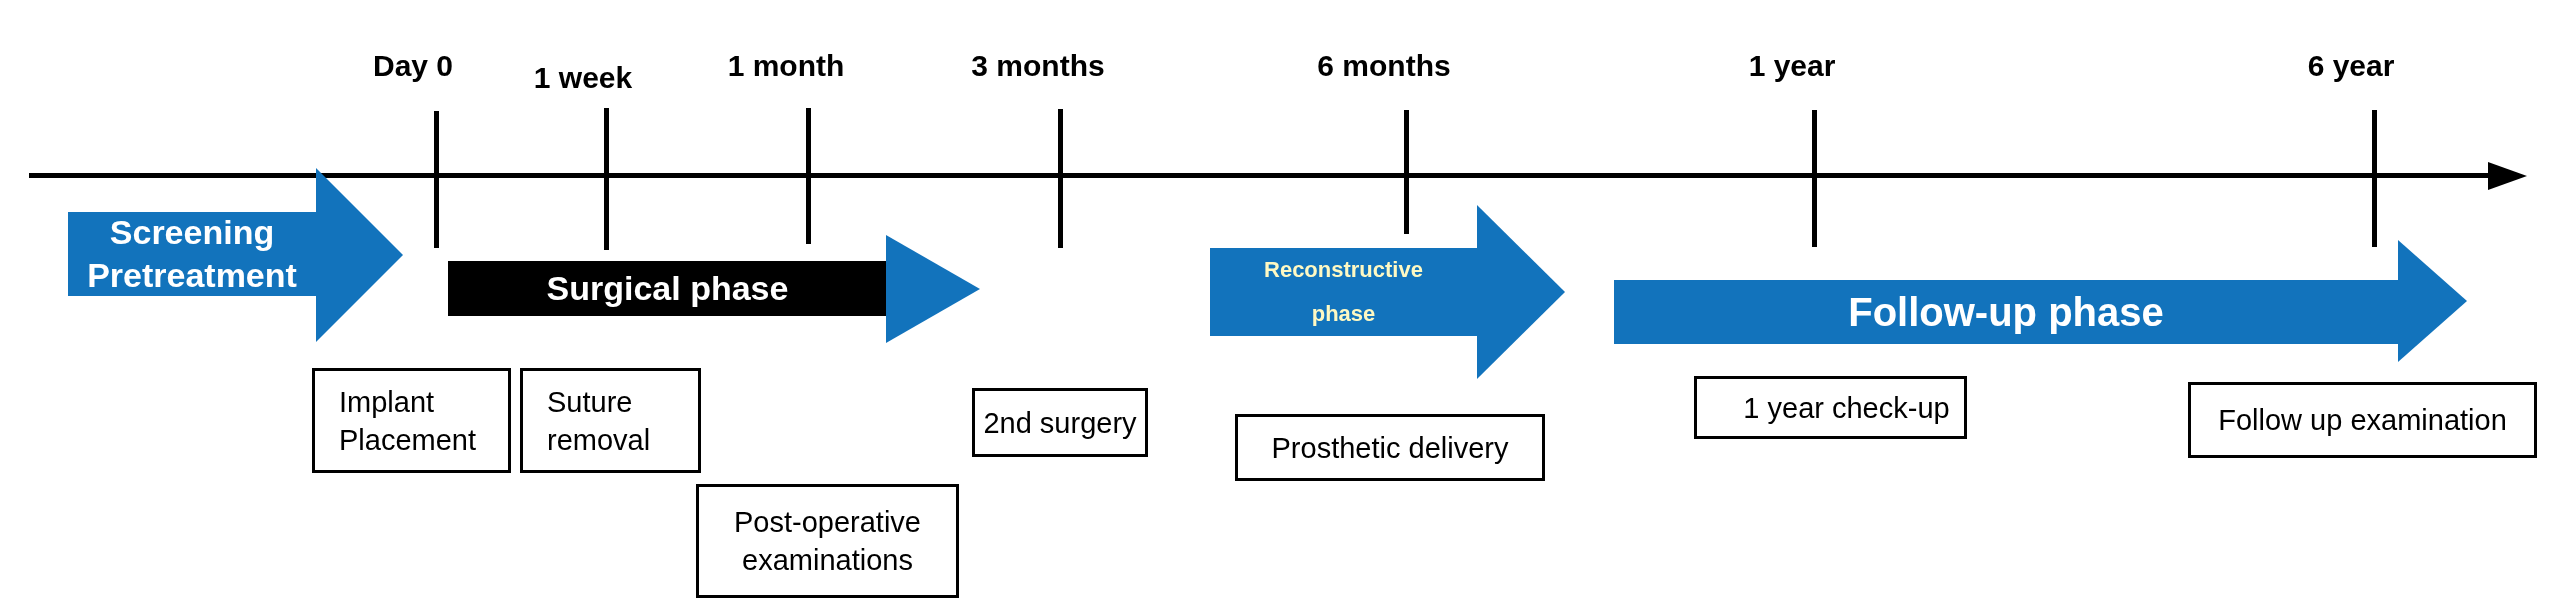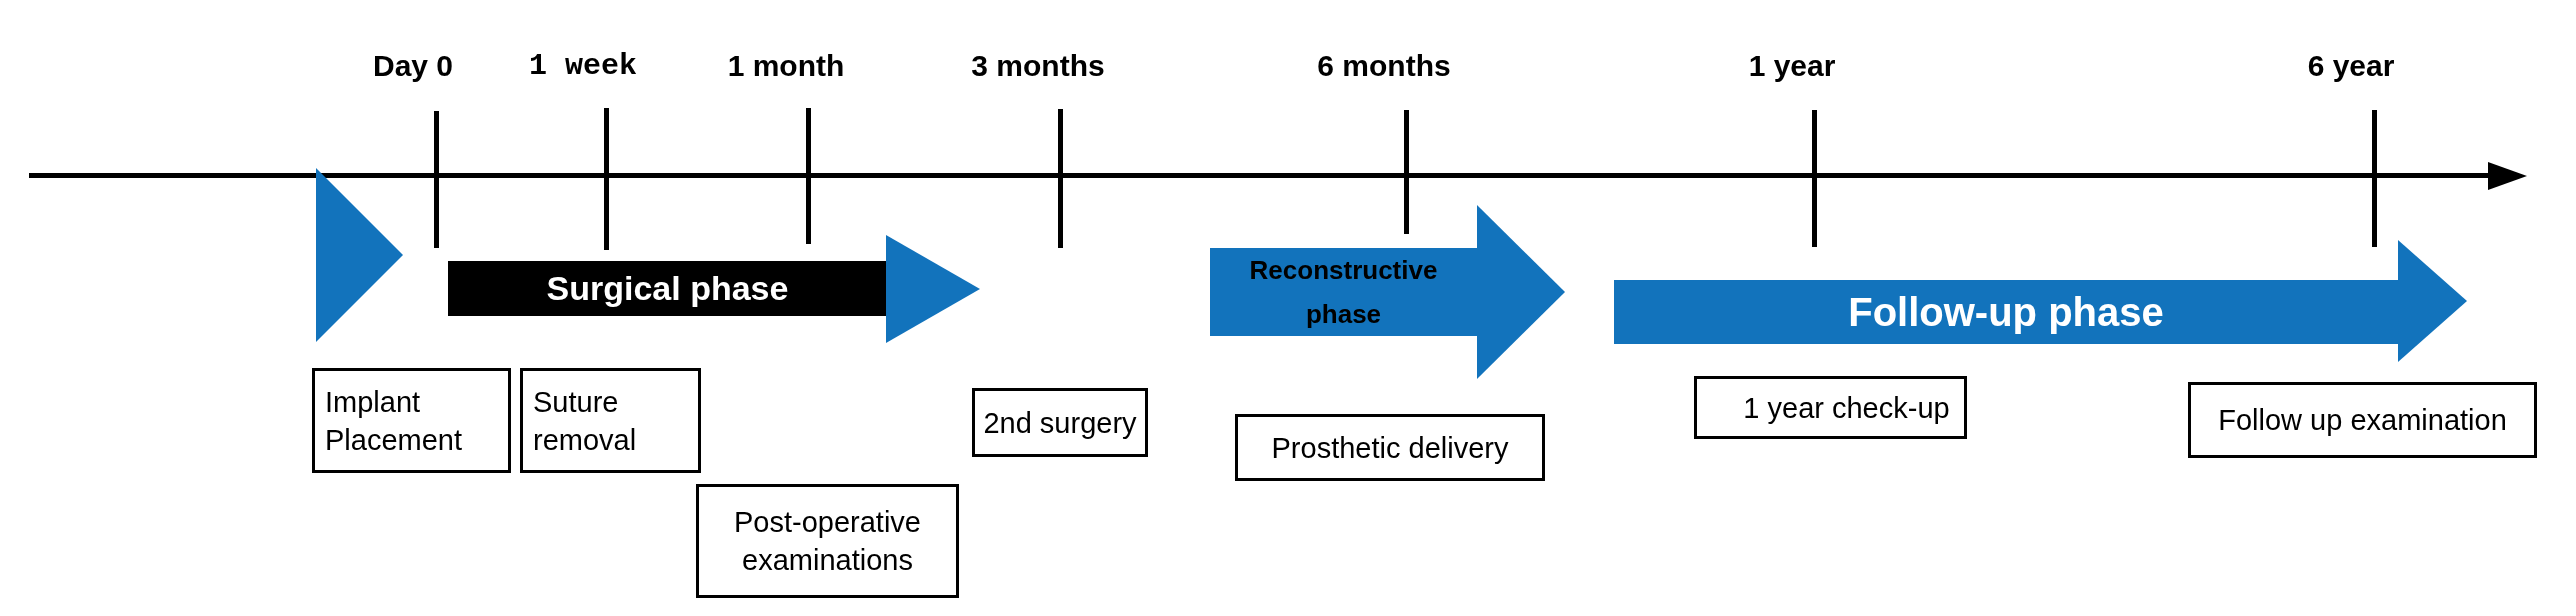--- a/index.html
+++ b/index.html
@@ -20,49 +20,53 @@
     justify-content:center; align-items:center;
     color:#fff; font-weight:bold; text-align:center; white-space:nowrap;
   }
   .phase-head { position:absolute; width:0; height:0; }
   .event-box {
     position:absolute; box-sizing:border-box; background:#fff;
     border:3.3px solid #000; display:flex; flex-direction:column;
     justify-content:center; font-size:29px; color:#000; white-space:nowrap;
   }
   .event-box.center { align-items:center; text-align:center; }
-  .event-box.left { align-items:flex-start; padding-left:10px; text-align:left; }
+  .event-box.left { align-items:flex-start; padding-left:24px; text-align:left; }
   .event-box span { line-height:38px; }
 </style>
 </head>
 <body>
 
 <div id="canvas" style="background: rgb(255, 255, 255);">
     <div class="axis-line" style="left: 29px; top: 173px; width: 2459px; height: 4.9px; background: rgb(0, 0, 0);"></div>
     <div class="axis-head" style="left: 2488px; top: 162px; border-left: 39px solid rgb(0, 0, 0); border-top: 14px solid transparent; border-bottom: 14px solid transparent;"></div>
     <div class="tick-line" style="left: 434px; top: 111px; height: 137px; background: rgb(0, 0, 0);"></div>
     <div class="tick-label" style="left: 413px; top: 49px;">Day 0</div>
     <div class="tick-line" style="left: 604px; top: 108px; height: 142px; background: rgb(0, 0, 0);"></div>
-    <div class="tick-label" style="left: 583px; top: 49px; font-family: Liberation Mono, monospace;">1 week</div>
+    <div class="tick-label" style="left: 583px; top: 61px;">1 week</div>
     <div class="tick-line" style="left: 806px; top: 108px; height: 136px; background: rgb(0, 0, 0);"></div>
     <div class="tick-label" style="left: 786px; top: 49px;">1 month</div>
     <div class="tick-line" style="left: 1058px; top: 109px; height: 139px; background: rgb(0, 0, 0);"></div>
     <div class="tick-label" style="left: 1038px; top: 49px;">3 months</div>
     <div class="tick-line" style="left: 1404px; top: 110px; height: 124px; background: rgb(0, 0, 0);"></div>
     <div class="tick-label" style="left: 1384px; top: 49px;">6 months</div>
     <div class="tick-line" style="left: 1812px; top: 110px; height: 137px; background: rgb(0, 0, 0);"></div>
     <div class="tick-label" style="left: 1792px; top: 49px;">1 year</div>
     <div class="tick-line" style="left: 2372px; top: 110px; height: 137px; background: rgb(0, 0, 0);"></div>
     <div class="tick-label" style="left: 2351px; top: 49px;">6 year</div>
+    <div class="phase-body" style="left: 68px; top: 212px; width: 248px; height: 84px; background: rgb(18, 115, 188); font-size: 34px; line-height: 43px; color: rgb(255, 255, 255);">
+      <span>Screening</span>
+      <span>Pretreatment</span>
+    </div>
     <div class="phase-head" style="left: 316px; top: 168px; border-left: 87px solid rgb(18, 115, 188); border-top: 87px solid transparent; border-bottom: 87px solid transparent;"></div>
     <div class="phase-body" style="left: 448px; top: 261px; width: 439px; height: 55px; background: #000000; font-size: 34px; line-height: 41px; color: rgb(255, 255, 255);">
       <span>Surgical phase</span>
     </div>
     <div class="phase-head" style="left: 886px; top: 235px; border-left: 94px solid rgb(18, 115, 188); border-top: 54px solid transparent; border-bottom: 54px solid transparent;"></div>
-    <div class="phase-body" style="left: 1210px; top: 248px; width: 267px; height: 88px; background: rgb(18, 115, 188); font-size: 26px; line-height: 44px; color: #000000; align-items: center;">
+    <div class="phase-body" style="left: 1210px; top: 248px; width: 267px; height: 88px; background: rgb(18, 115, 188); font-size: 22px; line-height: 44px; color: #fef9c3; align-items: center;">
       <span>Reconstructive</span>
       <span>phase</span>
     </div>
     <div class="phase-head" style="left: 1477px; top: 205px; border-left: 88px solid rgb(18, 115, 188); border-top: 87px solid transparent; border-bottom: 87px solid transparent;"></div>
     <div class="phase-body" style="left: 1614px; top: 280px; width: 784px; height: 64px; background: rgb(18, 115, 188); font-size: 40px; line-height: 41px; color: rgb(255, 255, 255);">
       <span>Follow-up phase</span>
     </div>
     <div class="phase-head" style="left: 2398px; top: 240px; border-left: 69px solid rgb(18, 115, 188); border-top: 61px solid transparent; border-bottom: 61px solid transparent;"></div>
     <div class="event-box left" style="left: 312px; top: 368px; width: 199px; height: 105px; border-color: rgb(0, 0, 0); background: rgb(255, 255, 255);">
       <span>Implant</span>

